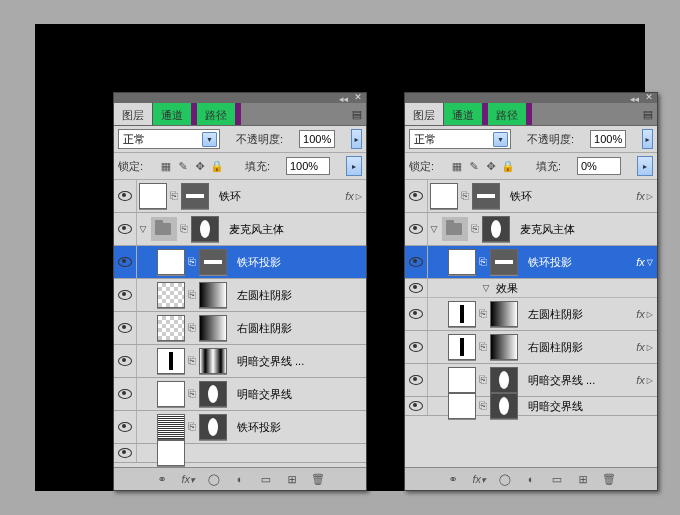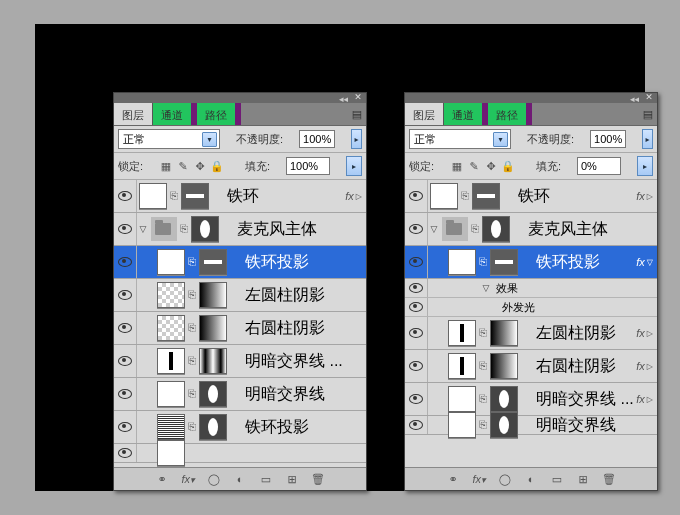--- a/index.html
+++ b/index.html
@@ -41,21 +41,21 @@
 .thumb.mask-ellipse{background:#444;position:relative}
 .thumb.mask-ellipse::after{content:"";position:absolute;left:8px;top:3px;width:10px;height:18px;background:#fff;border-radius:50%}
 .thumb.checker{background:repeating-conic-gradient(#ccc 0 25%,#fff 0 50%) 0 0/8px 8px}
 .thumb.grad{background:linear-gradient(90deg,#000,#fff)}
 .thumb.grad-c{background:linear-gradient(90deg,#fff 0%,#000 20%,#fff 50%,#000 80%,#fff 100%)}
 .thumb.bar{background:#fff;position:relative}
 .thumb.bar::after{content:"";position:absolute;left:11px;top:3px;width:4px;height:18px;background:#000}
 .thumb.tex{background:repeating-linear-gradient(0deg,#333 0 1px,#fff 1px 2px)}
 .link{width:10px;display:flex;align-items:center;justify-content:center;font-size:10px;color:#555}
 .layer.sel .link{color:#fff}
-.lname{margin-left:16px;font-size:16px;white-space:nowrap;overflow:hidden}
+.lname{margin-left:8px;font-size:11px;white-space:nowrap;overflow:hidden}
 .fx{position:absolute;right:4px;font-style:italic;font-size:11px;color:#555;display:flex;align-items:center;gap:2px}
 .layer.sel .fx{color:#fff}
 .fxarrow{font-size:8px;font-style:normal}
 .effect{display:flex;align-items:center;height:18px;border-bottom:1px solid #b5b5b5;background:#d9d9d9;font-size:11px}
 .effect .eye{border-right:1px solid #b0b0b0;height:100%}
 .effect .txt{margin-left:4px}
 .bottombar{position:absolute;bottom:0;left:0;right:0;height:22px;background:#c8c8c8;border-top:1px solid #888;display:flex;align-items:center;justify-content:center;gap:12px}
 .bottombar span{width:14px;height:14px;display:flex;align-items:center;justify-content:center;font-size:11px;color:#555}
 </style>
 </head>
@@ -273,27 +273,20 @@
             </span>
           </div>
           <div class="effect">
             <div class="eye">
               <div class="eyeball"></div>
             </div>
             <div style="width:52px"></div>
             <span class="disclose">▽</span>
             <span class="txt">效果</span>
           </div>
-          <div class="effect">
-            <div class="eye">
-              <div class="eyeball"></div>
-            </div>
-            <div style="width:70px"></div>
-            <span class="txt">外发光</span>
-          </div>
           <div class="layer">
             <div class="eye">
               <div class="eyeball"></div>
             </div>
             <span class="indent" style="width:18px"></span>
             <div class="thumb bar"></div>
             <span class="link">⎘</span>
             <div class="thumb grad"></div>
             <span class="lname">左圆柱阴影</span>
             <span class="fx">

